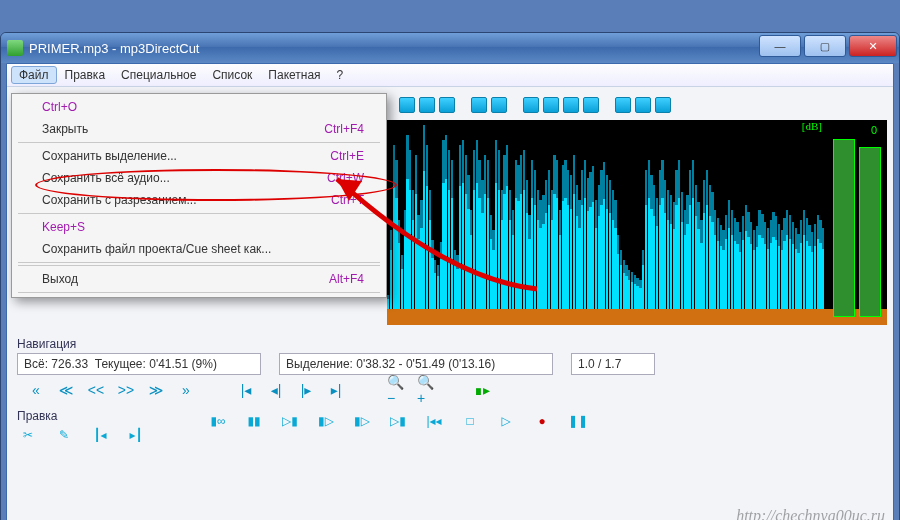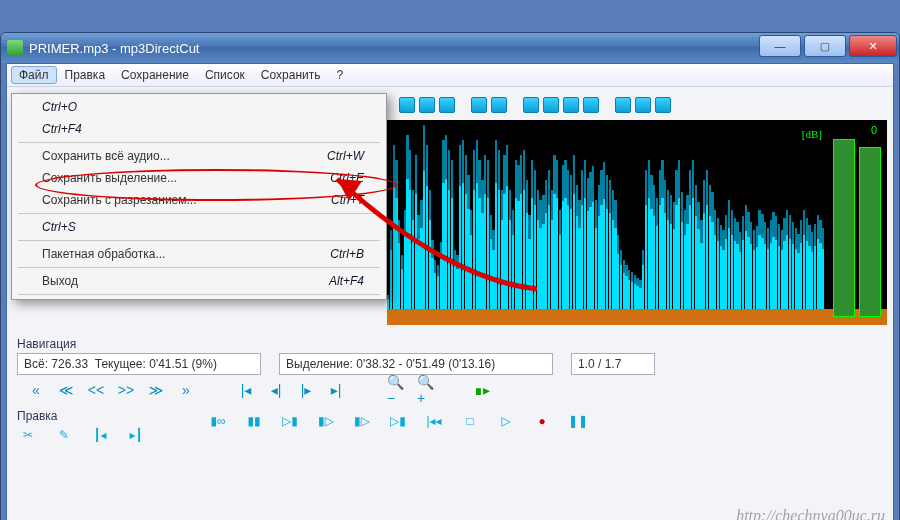--- a/index.html
+++ b/index.html
@@ -11,21 +11,21 @@
 .wbtn.min{background:linear-gradient(#cfe3ff,#9ec1ef);color:#333;}
 .wbtn.max{background:linear-gradient(#cfe3ff,#9ec1ef);color:#333;}
 .wbtn.close{background:linear-gradient(#e88,#c22);width:46px;}
 .client{position:absolute;left:5px;right:5px;top:30px;bottom:5px;background:#f2f4f8;border:1px solid #3b69ab;border-radius:0 0 3px 3px;overflow:hidden;}
 .menubar{height:22px;background:linear-gradient(#fdfdfe,#eef);display:flex;align-items:center;padding:0 4px;border-bottom:1px solid #c9d3e6;}
 .menuitem{padding:2px 8px;cursor:pointer;}
 .menuitem.active{border:1px solid #7fa6d8;background:#cde3fb;border-radius:3px;padding:1px 7px;}
 .dropdown{position:absolute;left:4px;top:29px;width:370px;background:#f5f5f5;border:1px solid #9a9a9a;box-shadow:4px 4px 10px rgba(0,0,0,.40);z-index:50;padding:2px;}
 .ddrow{display:flex;align-items:center;height:22px;padding:0 20px 0 28px;cursor:pointer;}
 .ddrow .lbl{flex:1;}
-.ddrow .sc{color:#0f172a;font-style:italic;}
+.ddrow .sc{color:#a21caf;}
 .ddsep{height:1px;background:#c8c8c8;margin:2px 4px;}
 .highlight-ellipse{position:absolute;left:28px;top:105px;width:358px;height:28px;border:2px solid #d00;border-radius:50%/50%;pointer-events:none;z-index:60;}
 
 .arrow{position:absolute;left:300px;top:95px;width:240px;height:140px;z-index:55;pointer-events:none;}
 
 .rightpane{position:absolute;left:380px;right:6px;top:30px;}
 .toolbar{height:22px;display:flex;gap:6px;align-items:center;padding-left:12px;}
 .tbicon{width:14px;height:14px;background:linear-gradient(#3ed0ff,#0aa0d8);border:1px solid #0a80aa;border-radius:2px;}
 .tbgroup{display:flex;gap:4px;margin-right:10px;}
 .waveframe{margin-top:4px;height:205px;background:#000;position:relative;overflow:hidden;}
@@ -66,55 +66,56 @@
       <div class="wbtn max">▢</div>
       <div class="wbtn close">✕</div>
     </div>
   </div>
 
   <div class="client">
 
     <div class="menubar">
       <span class="menuitem active">Файл</span>
       <span class="menuitem">Правка</span>
-      <span class="menuitem">Сохранение</span>
+      <span class="menuitem">Специальное</span>
       <span class="menuitem">Список</span>
-      <span class="menuitem">Сохранить</span>
+      <span class="menuitem">Пакетная</span>
       <span class="menuitem">?</span>
     </div>
 
     <div class="dropdown" id="dd">
         <div class="ddrow">
           <span class="sc">Ctrl+O</span>
         </div>
         <div class="ddrow">
+          <span class="lbl">Закрыть</span>
           <span class="sc">Ctrl+F4</span>
         </div>
         <div class="ddsep"></div>
+        <div class="ddrow">
+          <span class="lbl">Сохранить выделение...</span>
+          <span class="sc">Ctrl+E</span>
+        </div>
         <div class="ddrow">
           <span class="lbl">Сохранить всё аудио...</span>
           <span class="sc">Ctrl+W</span>
         </div>
         <div class="ddrow">
-          <span class="lbl">Сохранить выделение...</span>
-          <span class="sc">Ctrl+E</span>
-        </div>
-        <div class="ddrow">
           <span class="lbl">Сохранить с разрезанием...</span>
           <span class="sc">Ctrl+T</span>
         </div>
         <div class="ddsep"></div>
         <div class="ddrow">
-          <span class="sc">Ctrl+S</span>
+          <span class="sc">Keep+S</span>
+        </div>
+        <div class="ddrow">
+          <span class="lbl">Сохранить файл проекта/Cue sheet как...</span>
+          <span class="sc"></span>
         </div>
         <div class="ddsep"></div>
-        <div class="ddrow">
-          <span class="lbl">Пакетная обработка...</span>
-          <span class="sc">Ctrl+B</span>
-        </div>
         <div class="ddsep"></div>
         <div class="ddrow">
           <span class="lbl">Выход</span>
           <span class="sc">Alt+F4</span>
         </div>
         <div class="ddsep"></div>
       </div>
     <div class="highlight-ellipse"></div>
     <svg class="arrow" viewBox="0 0 240 140">
       <path d="M230 130 Q140 120 30 20" stroke="#d00" stroke-width="5" fill="none"></path>
@@ -616,21 +617,21 @@
               <div class="pk" style="top: 0px; height: 23.75px;"></div>
             </div>
             <div class="bar" style="left: 432.456px; width: 2.27215px; height: 90px;">
               <div class="pk" style="top: 0px; height: 22.5px;"></div>
             </div>
             <div class="bar" style="left: 435.228px; width: 2.27215px; height: 82px;">
               <div class="pk" style="top: 0px; height: 20.5px;"></div>
             </div>
           </div>
         <div class="selband"></div>
-        <span class="dblines" style="top:8px">[dB]</span>
+        <span class="dblines" style="top:0">[dB]</span>
         <span class="dblabel" style="top:4px;right:10px">0</span>
         <span class="dblabel" style="top:38px;right:10px">-6</span>
         <span class="dblabel" style="top:115px;right:10px">-18</span>
         <span class="dblabel" style="top:165px;right:10px">-48</span>
         <div class="meter">
           <div class="meterbar l" style="height:92%"></div>
           <div class="meterbar r" style="height:88%"></div>
         </div>
       </div>
     </div>

